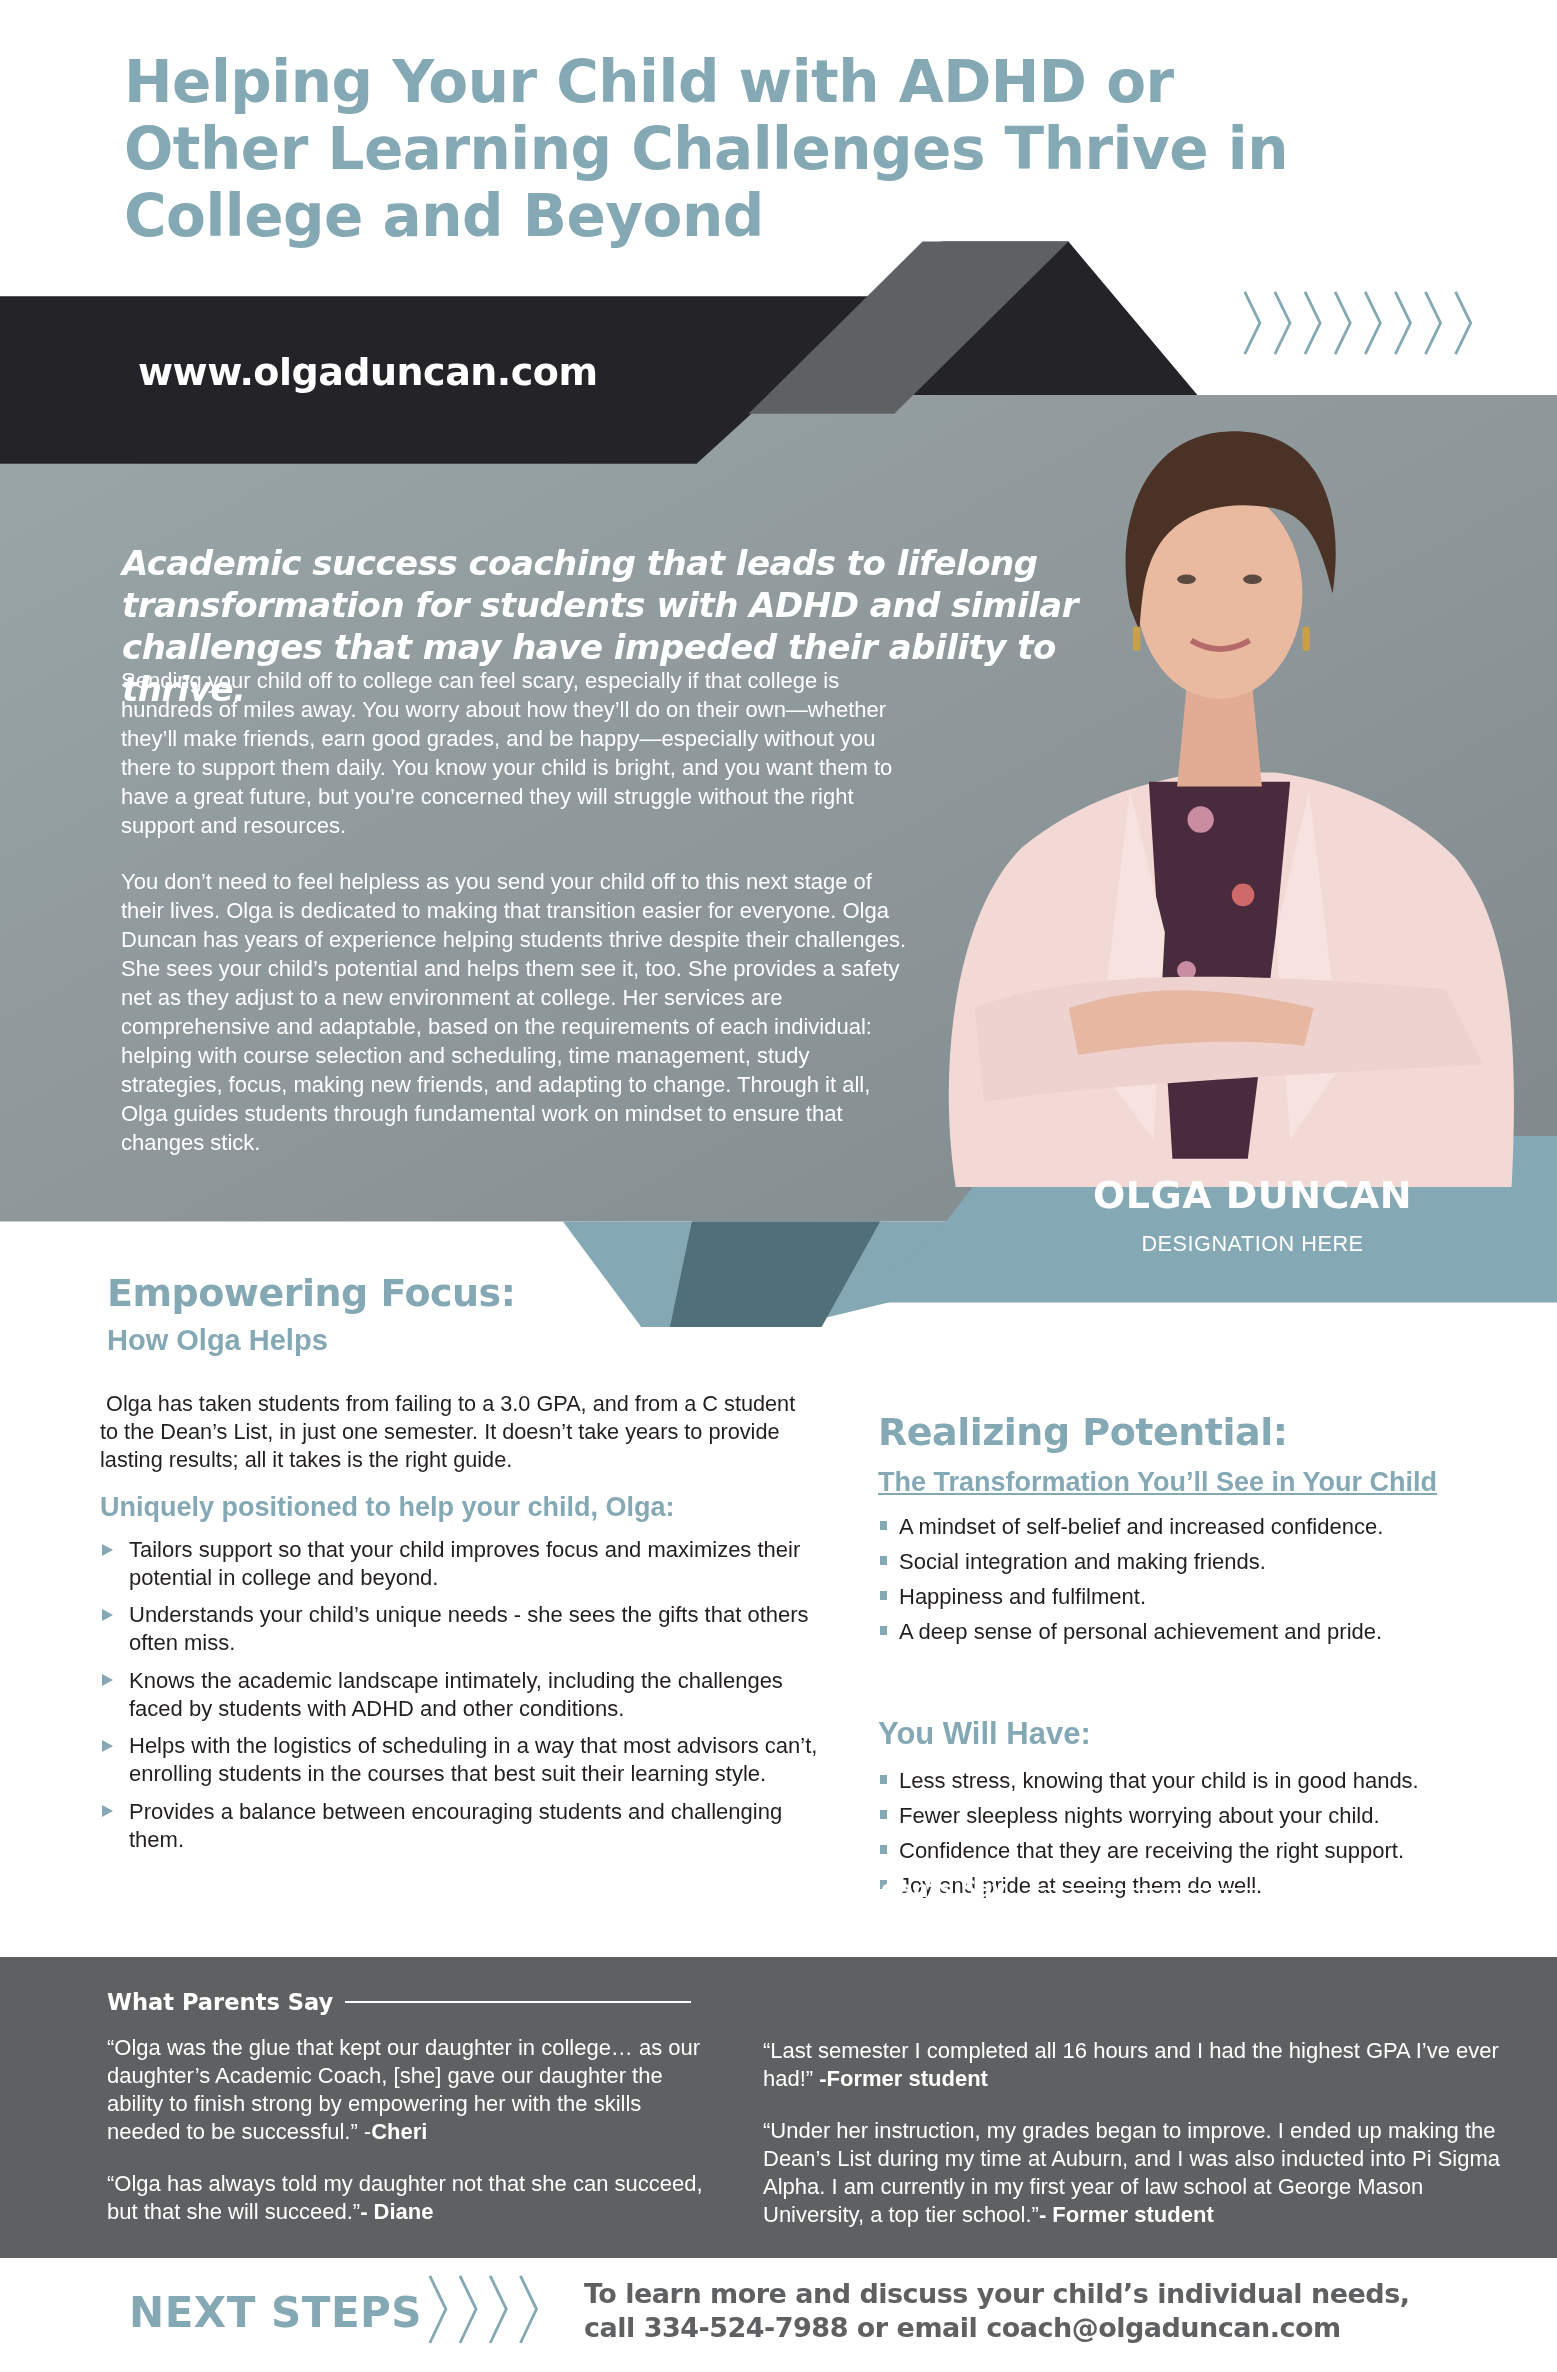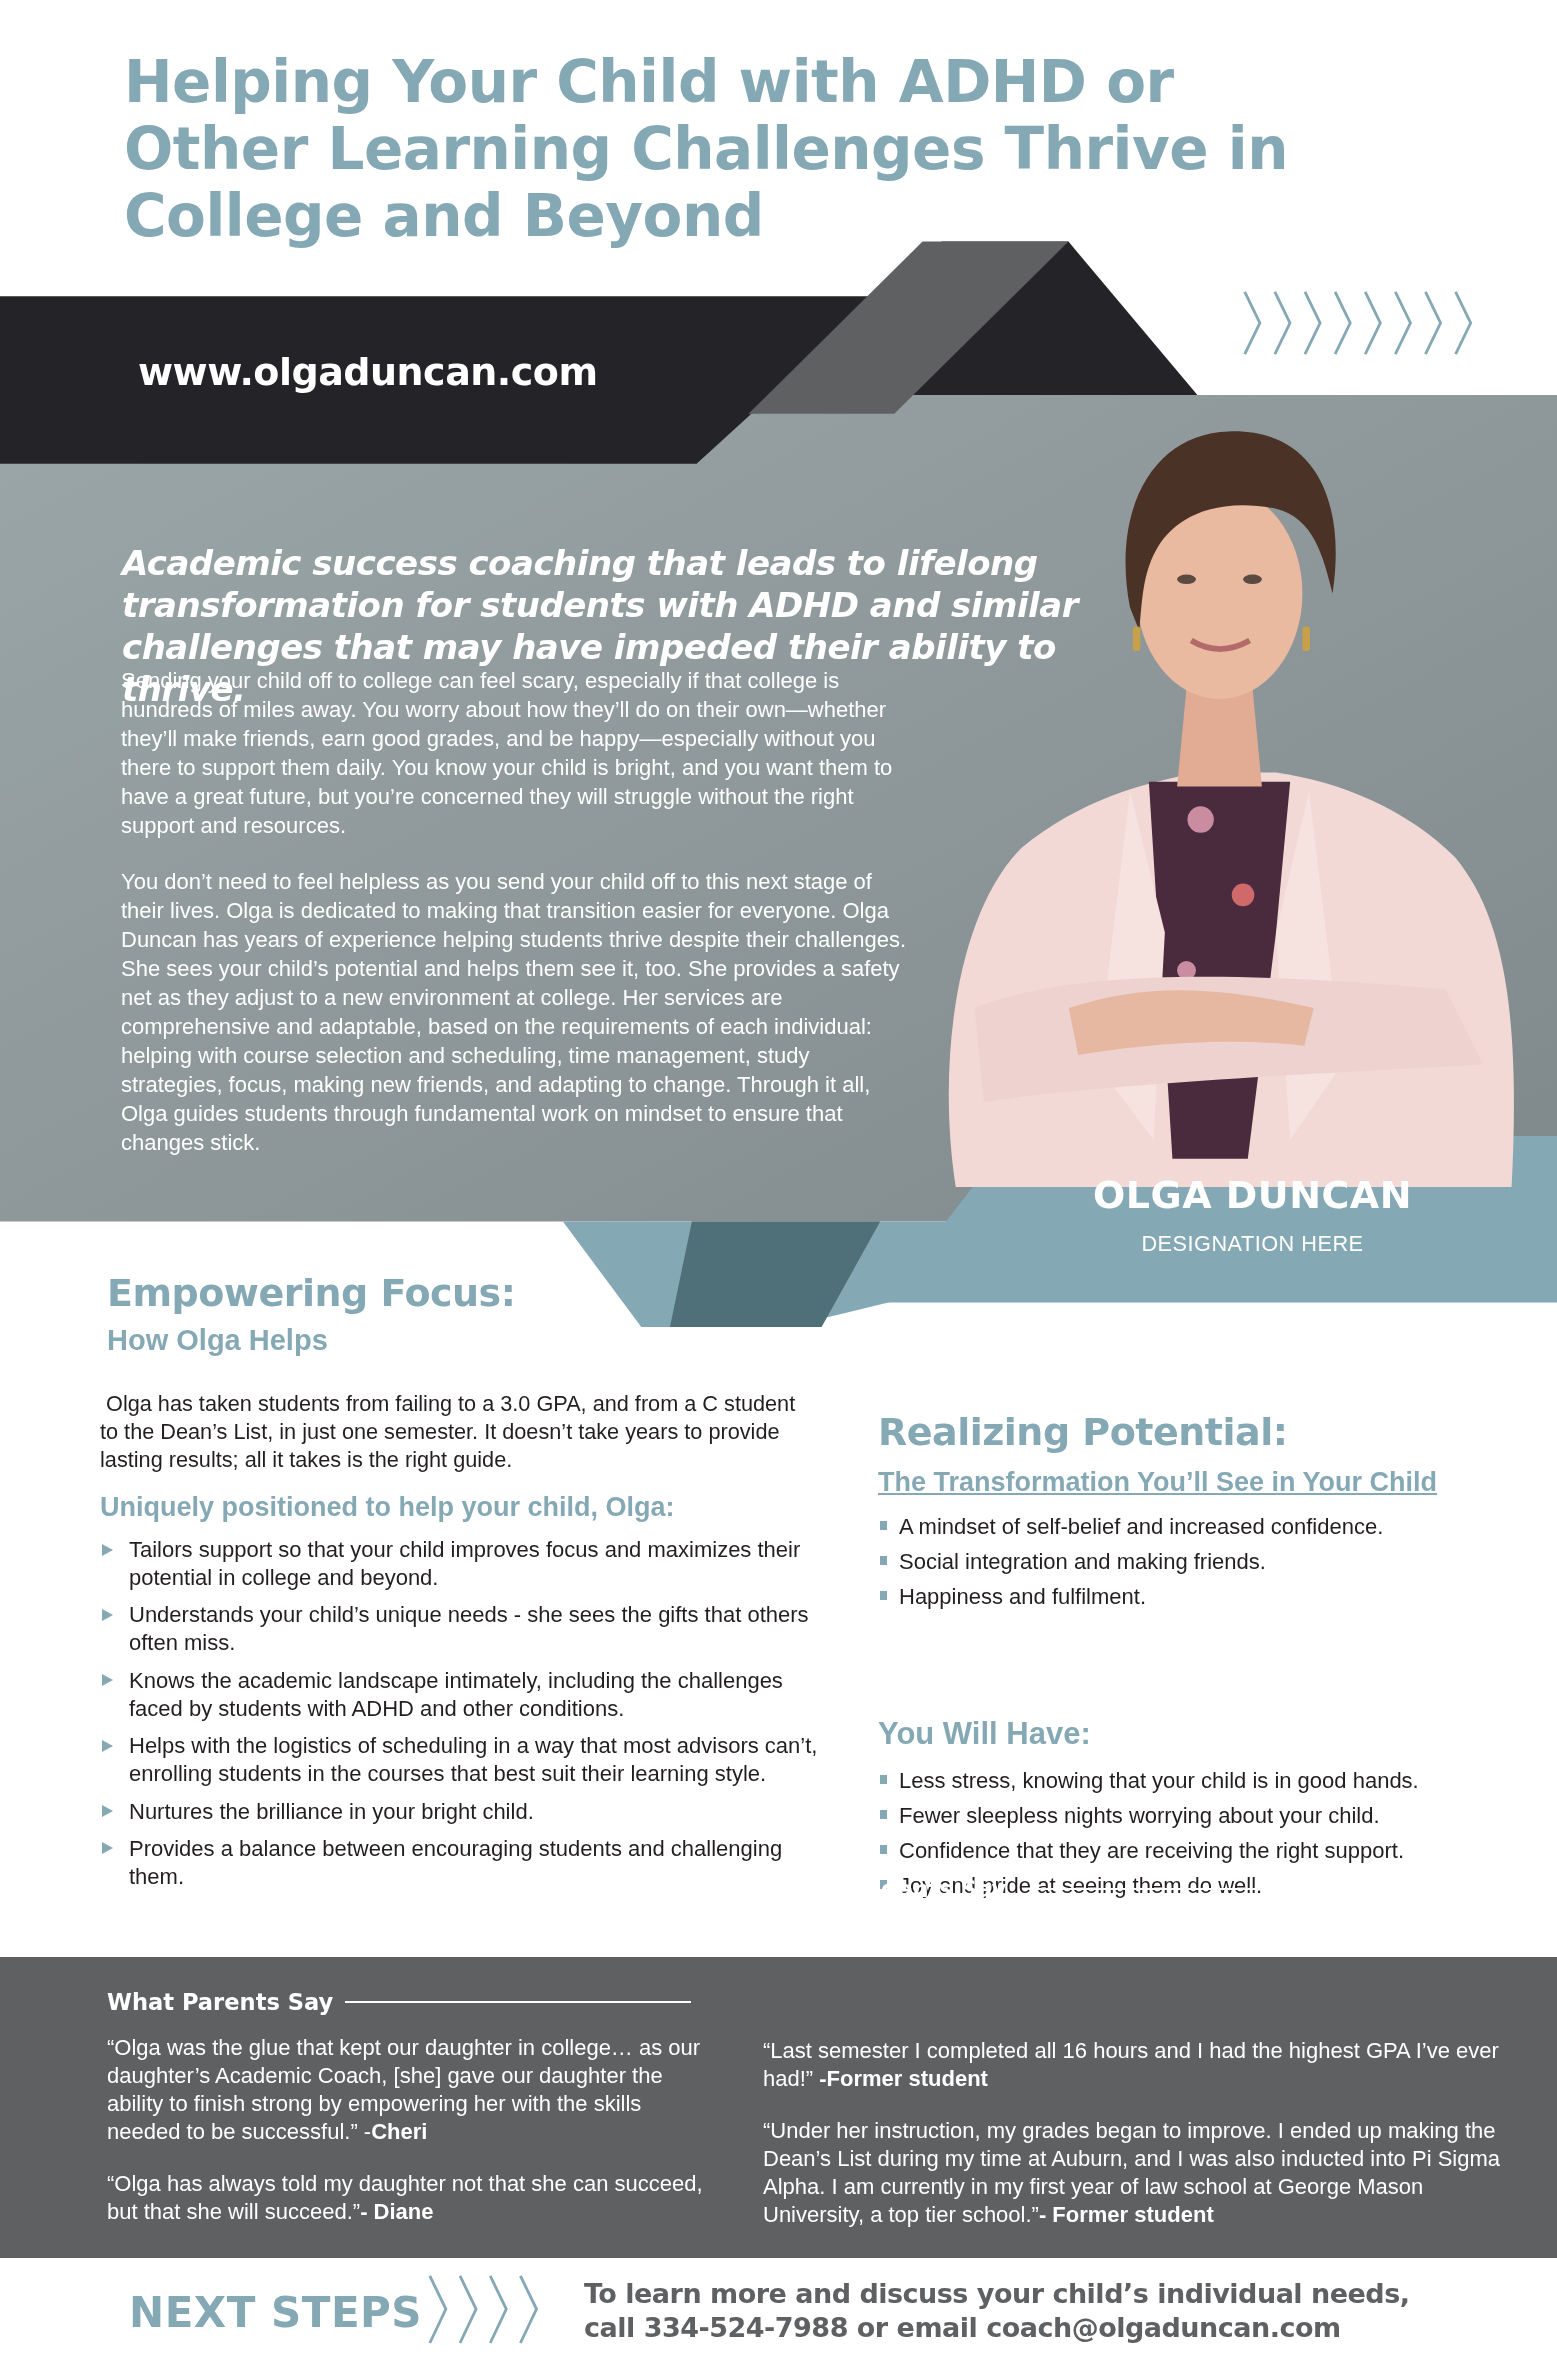--- a/index.html
+++ b/index.html
@@ -162,30 +162,30 @@
 
 <h2 class="abs h-big emp-title">Empowering Focus:</h2>
 <h3 class="abs h-sub emp-sub">How Olga Helps</h3>
 <p class="abs emp-body" style="white-space:pre-wrap"> Olga has taken students from failing to a 3.0 GPA, and from a C student to the Dean’s List, in just one semester. It doesn’t take years to provide lasting results; all it takes is the right guide.</p>
 <h3 class="abs h-mid uniq-title">Uniquely positioned to help your child, Olga:</h3>
 <ul class="abs tri tri-list">
   <li><span class="bullet"></span><span>Tailors support so that your child improves focus and maximizes their potential in college and beyond.</span></li>
   <li><span class="bullet"></span><span>Understands your child’s unique needs - she sees the gifts that others often miss.</span></li>
   <li><span class="bullet"></span><span>Knows the academic landscape intimately, including the challenges faced by students with ADHD and other conditions.</span></li>
   <li><span class="bullet"></span><span>Helps with the logistics of scheduling in a way that most advisors can’t, enrolling students in the courses that best suit their learning style.</span></li>
-  <li><span class="bullet"></span><span>Nurtures the brilliance in your bright child.</span></li>
   <li><span class="bullet"></span><span>Provides a balance between encouraging students and challenging them.</span></li>
 </ul>
 
 <h2 class="abs h-big real-title">Realizing Potential:</h2>
 <h3 class="abs h-mid real-sub">The Transformation You’ll See in Your Child</h3>
 <ul class="abs sq-list real-list">
   <li><span class="bullet"></span><span>A mindset of self-belief and increased confidence.</span></li>
   <li><span class="bullet"></span><span>Social integration and making friends.</span></li>
   <li><span class="bullet"></span><span>Happiness and fulfilment.</span></li>
+  <li><span class="bullet"></span><span>A deep sense of personal achievement and pride.</span></li>
 </ul>
 
 <h3 class="abs h-mid have-title" style="font-size:31px">You Will Have:</h3>
 <ul class="abs sq-list have-list">
   <li><span class="bullet"></span><span>Less stress, knowing that your child is in good hands.</span></li>
   <li><span class="bullet"></span><span>Fewer sleepless nights worrying about your child.</span></li>
   <li><span class="bullet"></span><span>Confidence that they are receiving the right support.</span></li>
   <li><span class="bullet"></span><span>Joy and pride at seeing them do well.</span></li>
 </ul>
 

